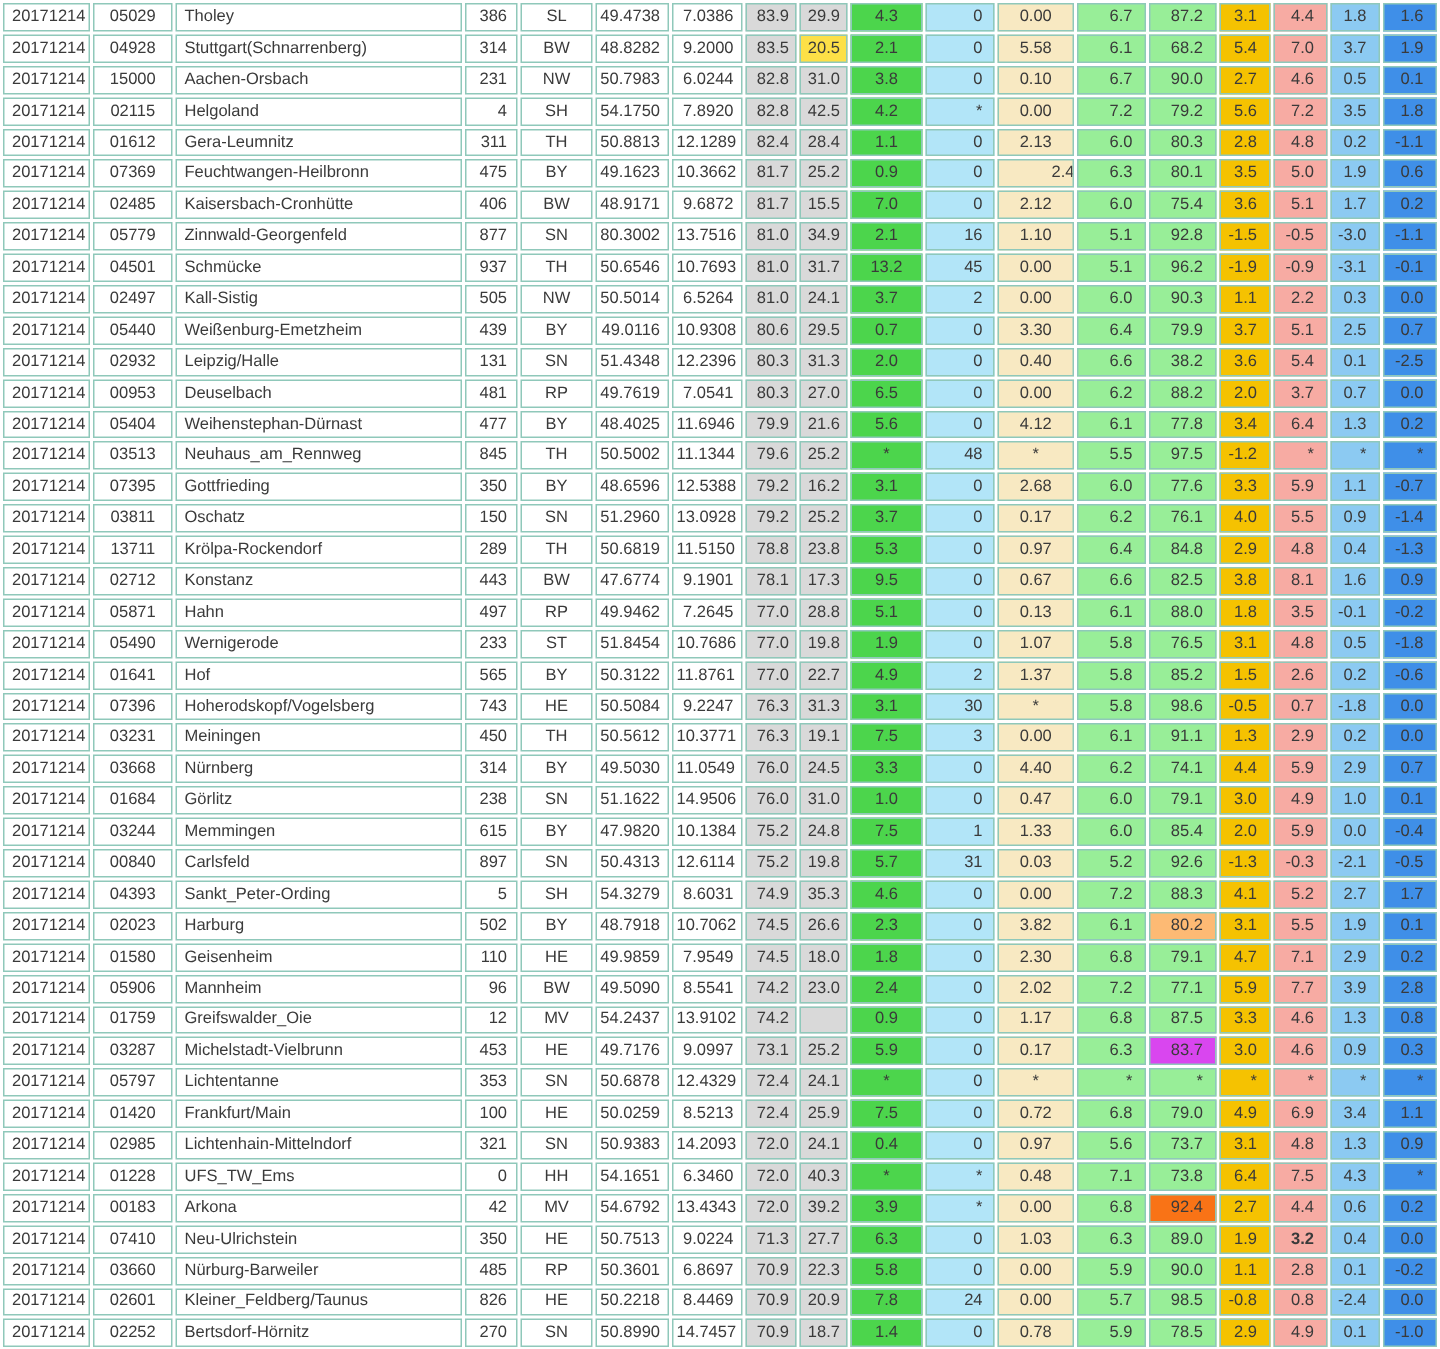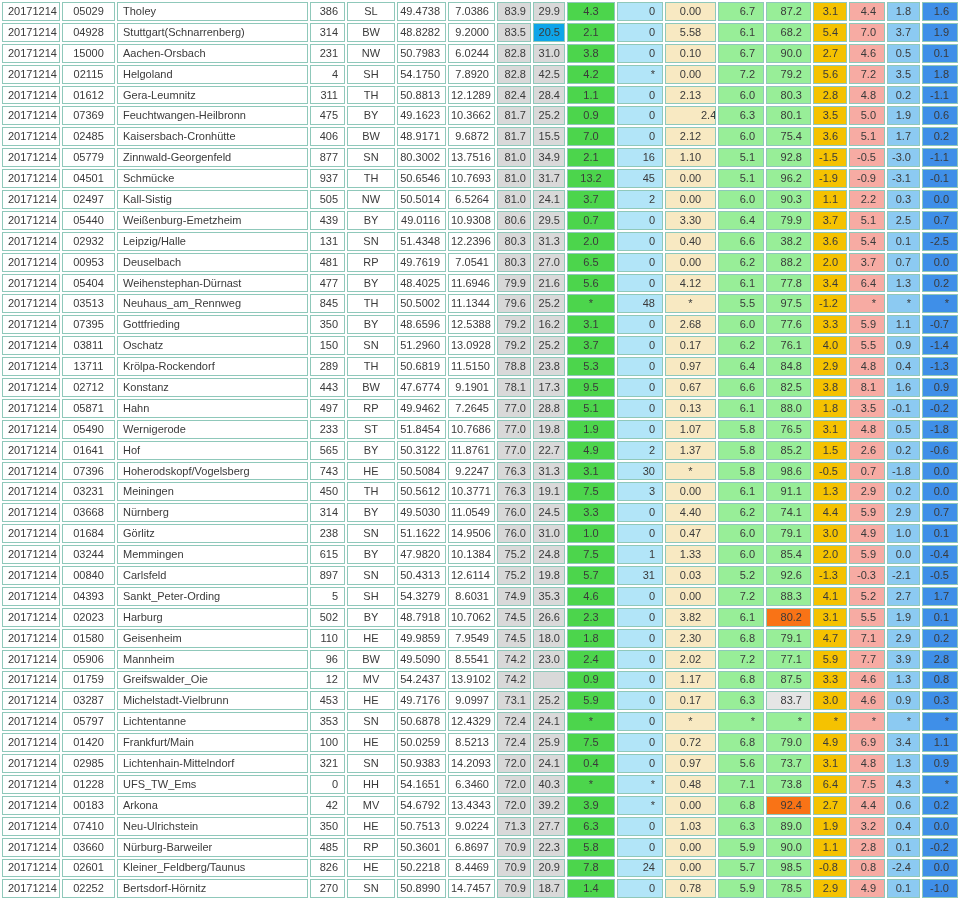--- a/index.html
+++ b/index.html
@@ -67,21 +67,21 @@
       </tr>
       <tr>
         <td class="c1">20171214</td>
         <td class="c2">04928</td>
         <td class="c3">Stuttgart(Schnarrenberg)</td>
         <td class="c4">314</td>
         <td class="c5">BW</td>
         <td class="c6">48.8282</td>
         <td class="c7">9.2000</td>
         <td class="c8" style="background-color: rgb(217, 217, 217);">83.5</td>
-        <td class="c9" style="background-color: #0ea5e9;">20.5</td>
+        <td class="c9" style="background-color: #fde047;">20.5</td>
         <td class="c10" style="background-color: rgb(76, 213, 76);">2.1</td>
         <td class="c11" style="background-color: rgb(178, 229, 248);">0</td>
         <td class="c12" style="background-color: rgb(248, 233, 194);">5.58</td>
         <td class="c13" style="background-color: rgb(152, 238, 152);">6.1</td>
         <td class="c14" style="background-color: rgb(152, 238, 152);">68.2</td>
         <td class="c15" style="background-color: rgb(245, 194, 1);">5.4</td>
         <td class="c16" style="background-color: rgb(247, 171, 163);">7.0</td>
         <td class="c17" style="background-color: rgb(140, 202, 242);">3.7</td>
         <td class="c18" style="background-color: rgb(63, 143, 232);">1.9</td>
       </tr>
@@ -632,21 +632,21 @@
         <td class="c4">502</td>
         <td class="c5">BY</td>
         <td class="c6">48.7918</td>
         <td class="c7">10.7062</td>
         <td class="c8" style="background-color: rgb(217, 217, 217);">74.5</td>
         <td class="c9" style="background-color: rgb(217, 217, 217);">26.6</td>
         <td class="c10" style="background-color: rgb(76, 213, 76);">2.3</td>
         <td class="c11" style="background-color: rgb(178, 229, 248);">0</td>
         <td class="c12" style="background-color: rgb(248, 233, 194);">3.82</td>
         <td class="c13" style="background-color: rgb(152, 238, 152);">6.1</td>
-        <td class="c14" style="background-color: #f97316; padding-left: 12px;">80.2</td>
+        <td class="c14" style="background-color: #fdba74; padding-left: 12px;">80.2</td>
         <td class="c15" style="background-color: rgb(245, 194, 1);">3.1</td>
         <td class="c16" style="background-color: rgb(247, 171, 163);">5.5</td>
         <td class="c17" style="background-color: rgb(140, 202, 242);">1.9</td>
         <td class="c18" style="background-color: rgb(63, 143, 232);">0.1</td>
       </tr>
       <tr>
         <td class="c1">20171214</td>
         <td class="c2">01580</td>
         <td class="c3">Geisenheim</td>
         <td class="c4">110</td>
@@ -712,21 +712,21 @@
         <td class="c4">453</td>
         <td class="c5">HE</td>
         <td class="c6">49.7176</td>
         <td class="c7">9.0997</td>
         <td class="c8" style="background-color: rgb(217, 217, 217);">73.1</td>
         <td class="c9" style="background-color: rgb(217, 217, 217);">25.2</td>
         <td class="c10" style="background-color: rgb(76, 213, 76);">5.9</td>
         <td class="c11" style="background-color: rgb(178, 229, 248);">0</td>
         <td class="c12" style="background-color: rgb(248, 233, 194);">0.17</td>
         <td class="c13" style="background-color: rgb(152, 238, 152);">6.3</td>
-        <td class="c14" style="background-color: #e5e5e5;">83.7</td>
+        <td class="c14" style="background-color: #d946ef;">83.7</td>
         <td class="c15" style="background-color: rgb(245, 194, 1);">3.0</td>
         <td class="c16" style="background-color: rgb(247, 171, 163);">4.6</td>
         <td class="c17" style="background-color: rgb(140, 202, 242);">0.9</td>
         <td class="c18" style="background-color: rgb(63, 143, 232);">0.3</td>
       </tr>
       <tr>
         <td class="c1">20171214</td>
         <td class="c2">05797</td>
         <td class="c3">Lichtentanne</td>
         <td class="c4">353</td>
@@ -834,21 +834,21 @@
         <td class="c6">50.7513</td>
         <td class="c7">9.0224</td>
         <td class="c8" style="background-color: rgb(217, 217, 217);">71.3</td>
         <td class="c9" style="background-color: rgb(217, 217, 217);">27.7</td>
         <td class="c10" style="background-color: rgb(76, 213, 76);">6.3</td>
         <td class="c11" style="background-color: rgb(178, 229, 248);">0</td>
         <td class="c12" style="background-color: rgb(248, 233, 194);">1.03</td>
         <td class="c13" style="background-color: rgb(152, 238, 152);">6.3</td>
         <td class="c14" style="background-color: rgb(152, 238, 152);">89.0</td>
         <td class="c15" style="background-color: rgb(245, 194, 1);">1.9</td>
-        <td class="c16" style="background-color: rgb(247, 171, 163);">3.2</td>
+        <td class="c16" style="background-color: rgb(247, 171, 163); font-weight: bold;">3.2</td>
         <td class="c17" style="background-color: rgb(140, 202, 242);">0.4</td>
         <td class="c18" style="background-color: rgb(63, 143, 232);">0.0</td>
       </tr>
       <tr>
         <td class="c1">20171214</td>
         <td class="c2">03660</td>
         <td class="c3">Nürburg-Barweiler</td>
         <td class="c4">485</td>
         <td class="c5">RP</td>
         <td class="c6">50.3601</td>

